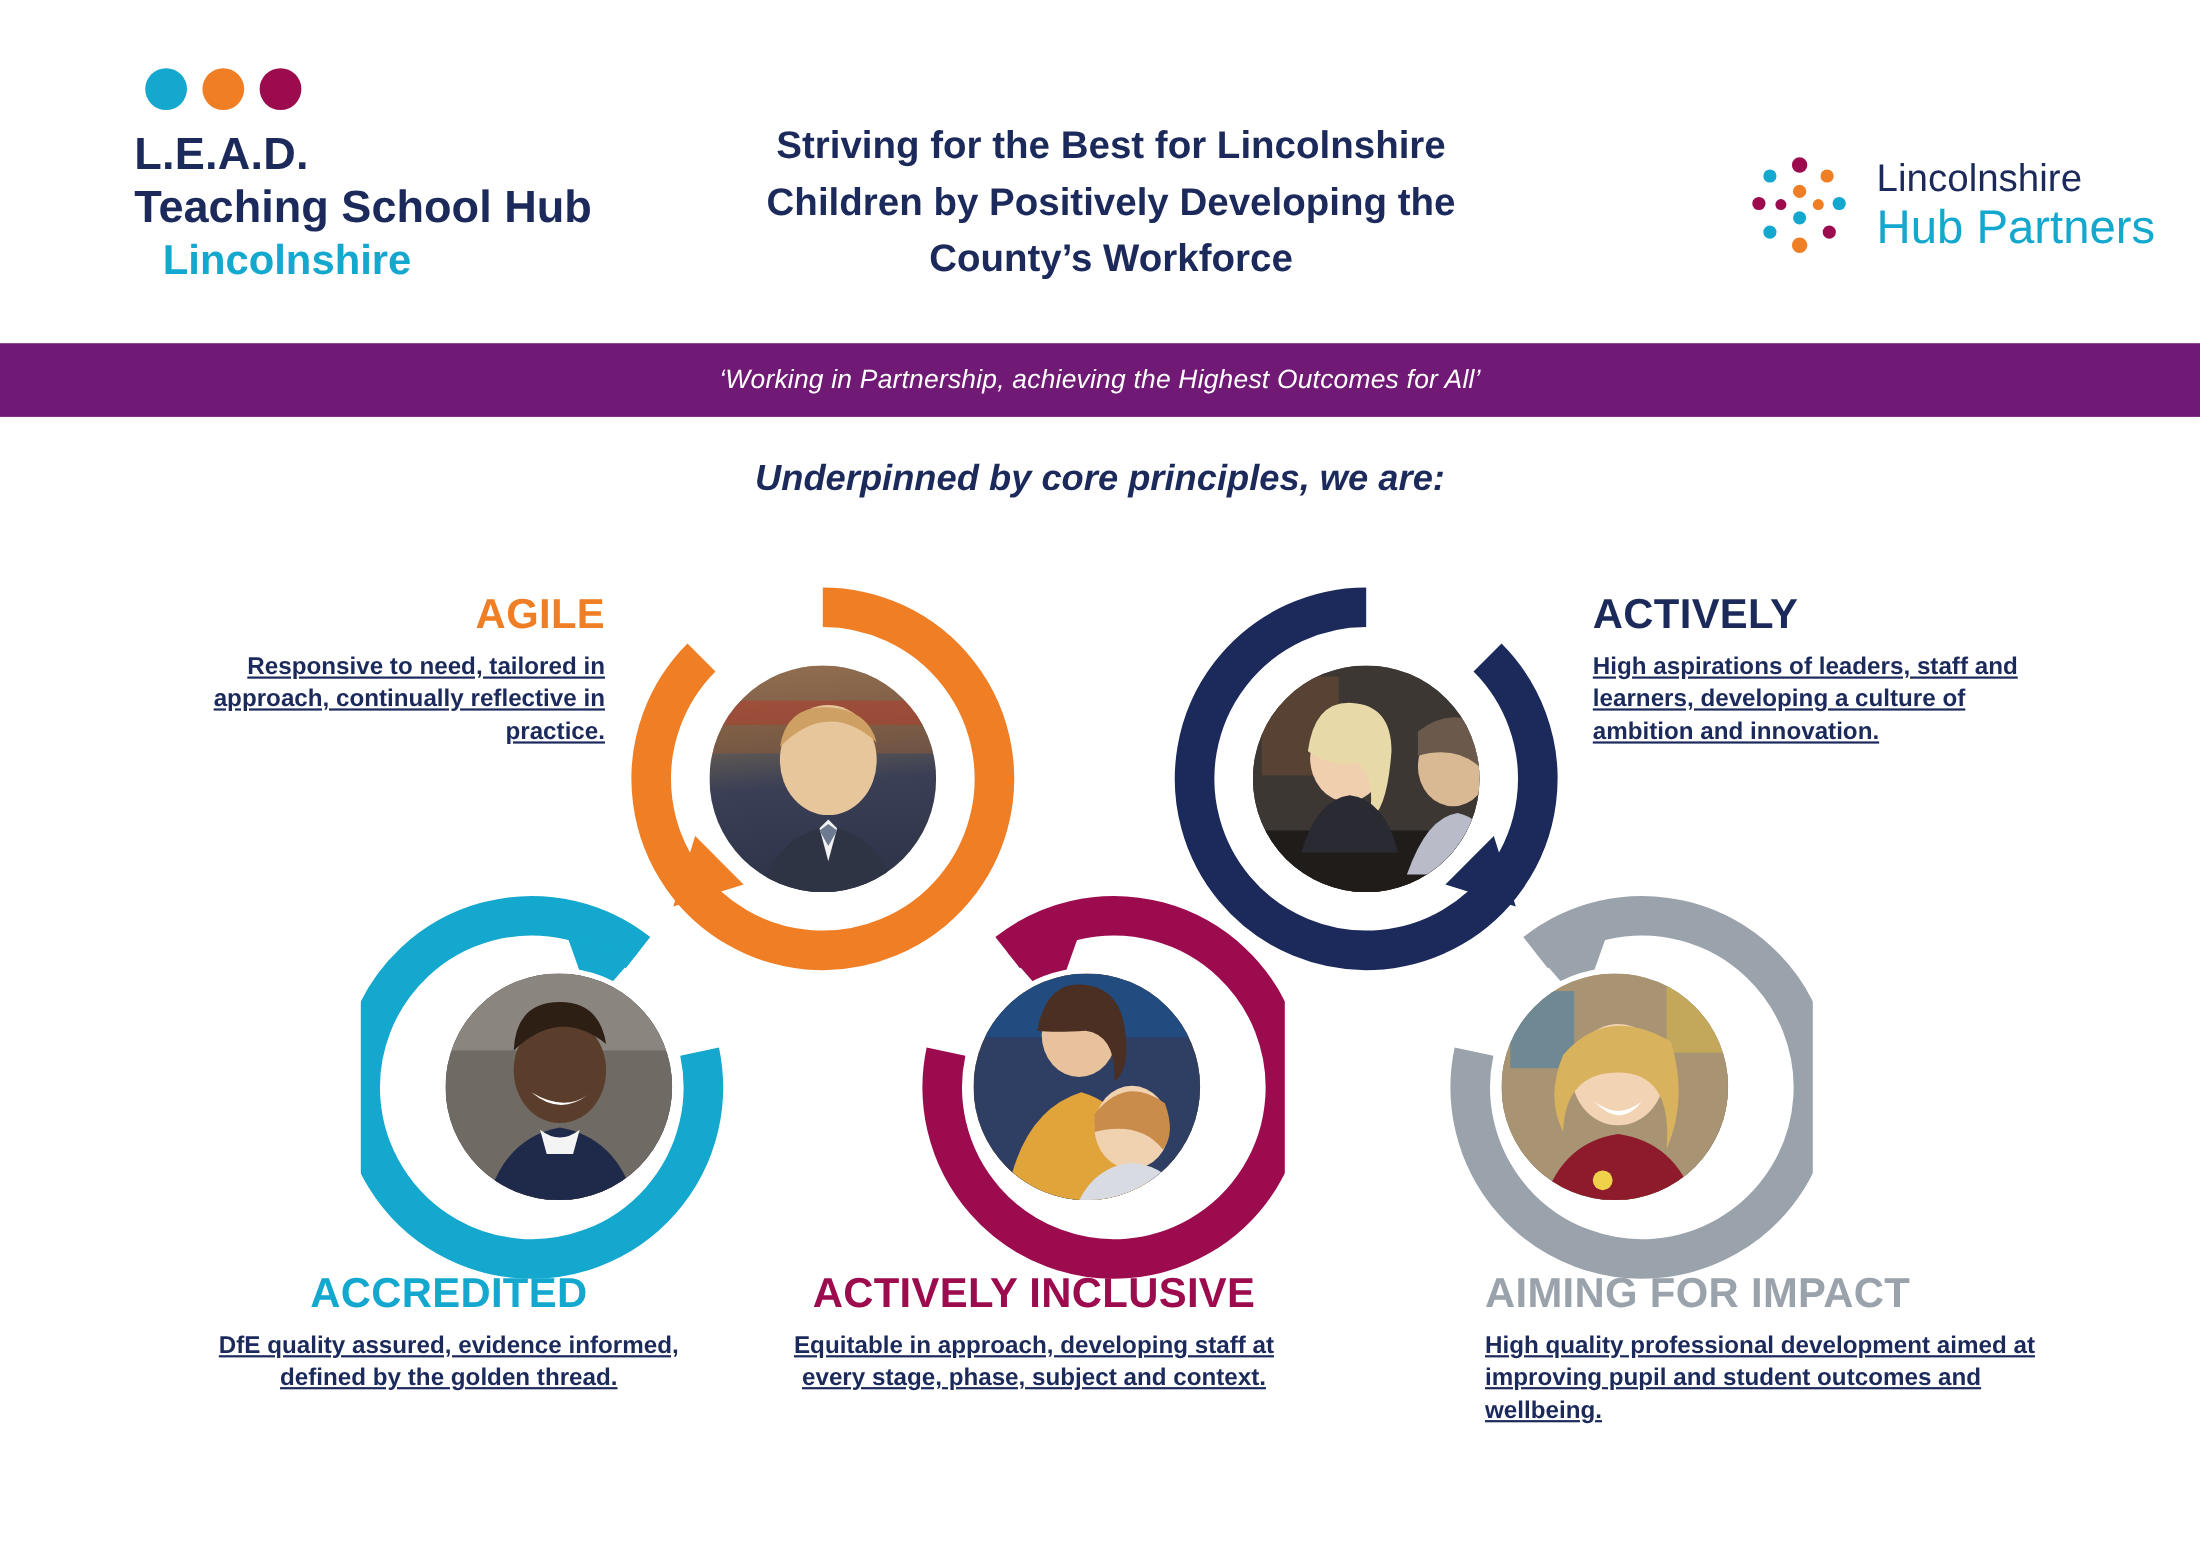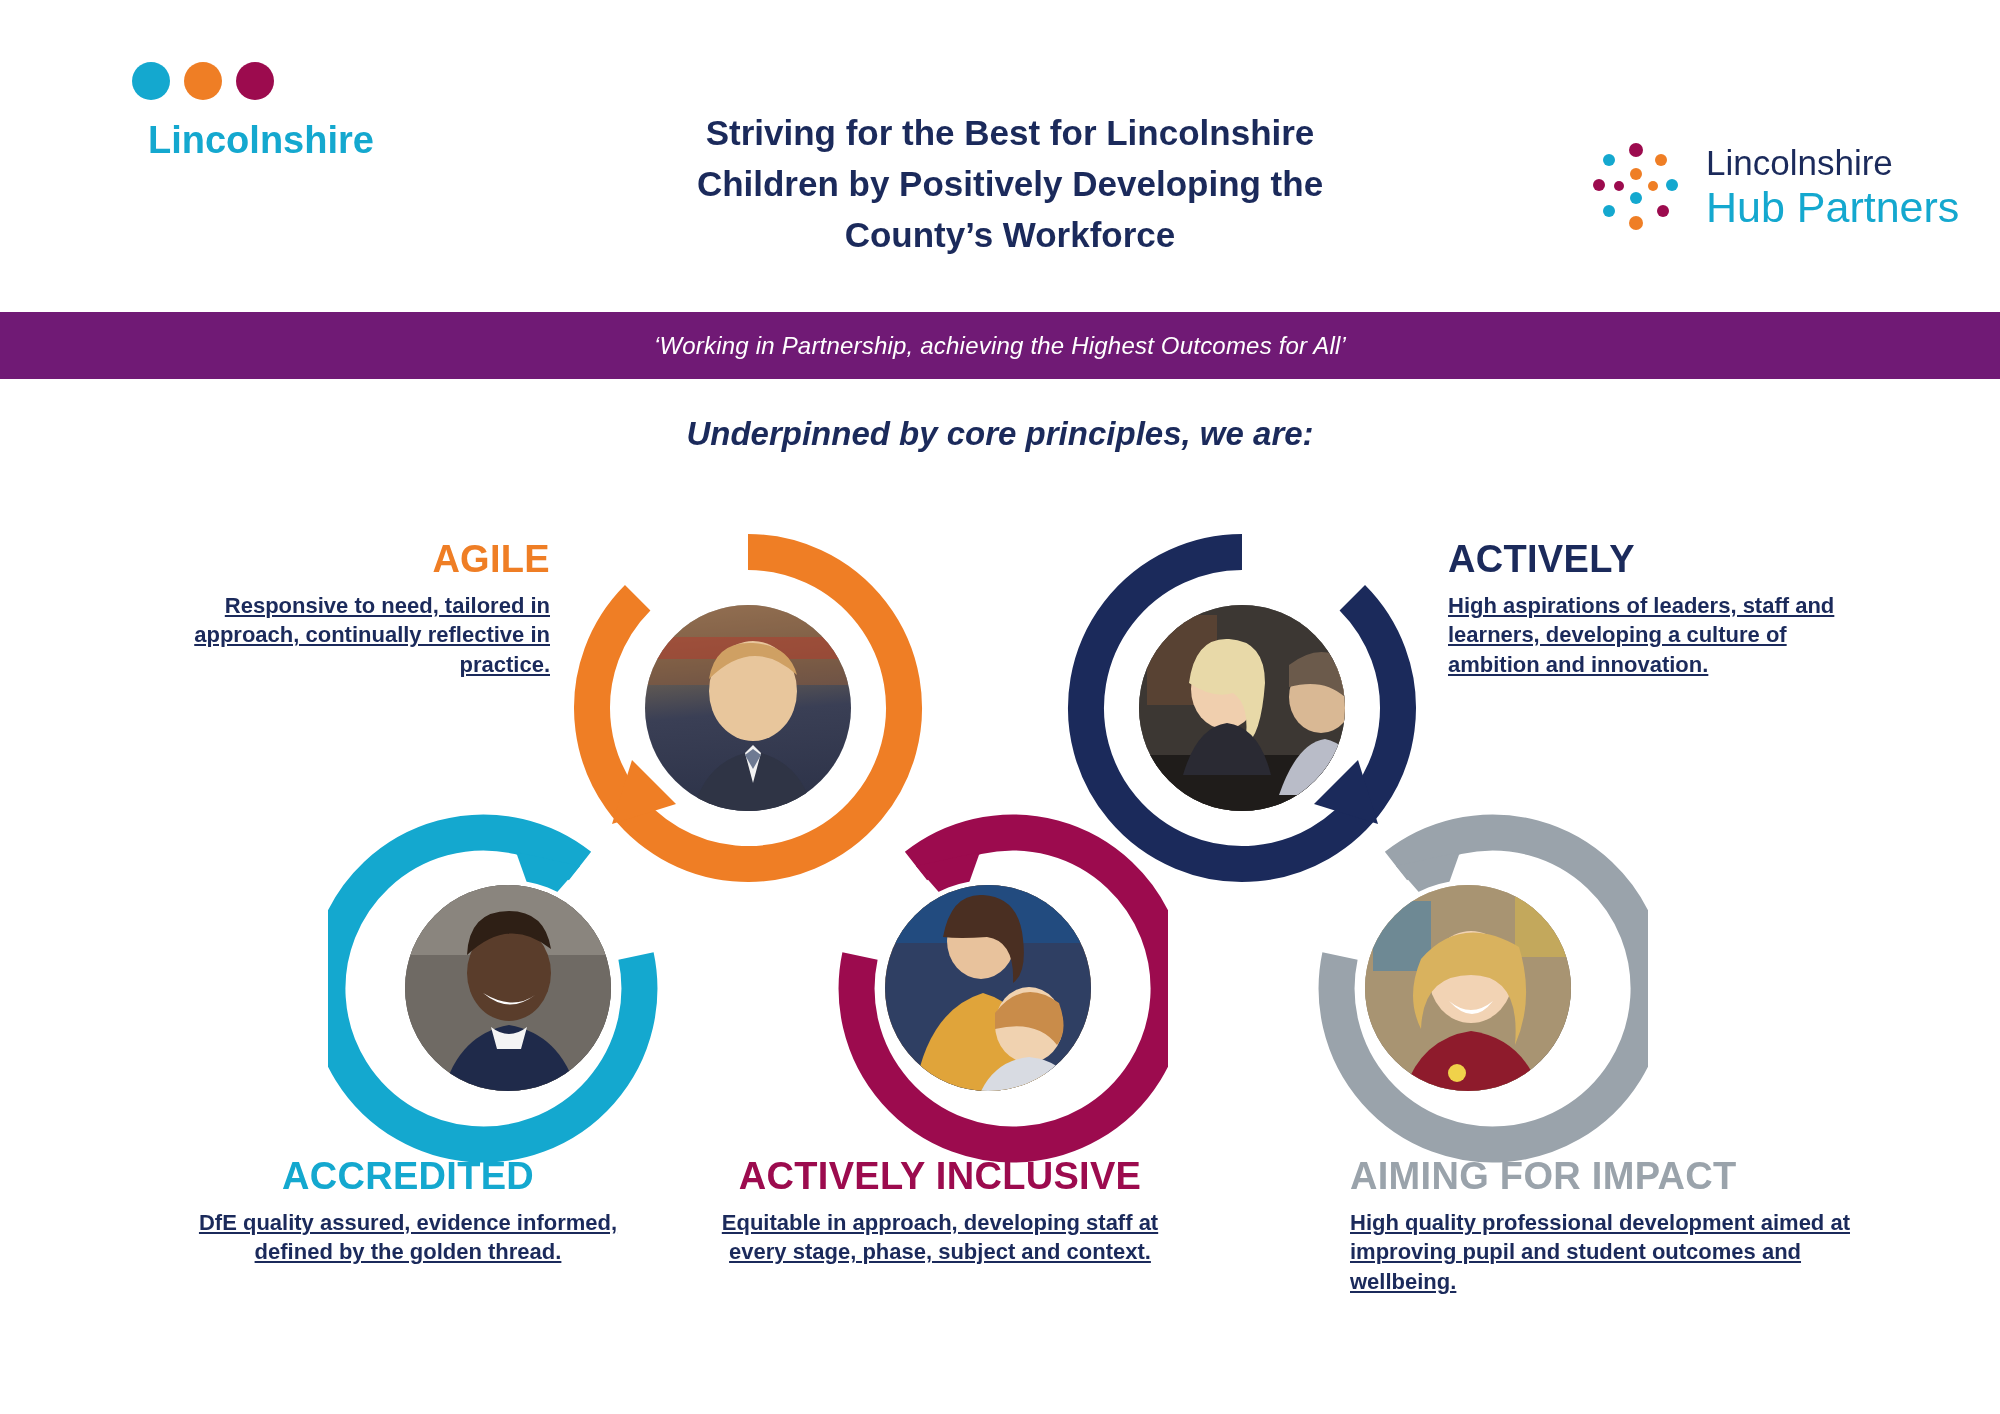--- a/index.html
+++ b/index.html
@@ -90,20 +90,22 @@
 <div class="page">
 
   <div class="header">
 
     <div class="logo-lead">
       <div class="logo-dots">
         <i class="dot-1"></i>
         <i class="dot-2"></i>
         <i class="dot-3"></i>
       </div>
+      <div class="l1">L.E.A.D.</div>
+      <div class="l2">Teaching School Hub</div>
       <div class="l3">Lincolnshire</div>
     </div>
 
     <div class="header-title">Striving for the Best for Lincolnshire Children by Positively Developing the County’s Workforce</div>
 
     <div class="logo-partners">
       <div class="partners-mark">
         <svg width="96" height="96" viewBox="0 0 96 96" aria-hidden="true">
           <circle cx="48" cy="10" r="7" fill="#9c0b4e"></circle>
           <circle cx="73" cy="20" r="6" fill="#ef7e25"></circle>

